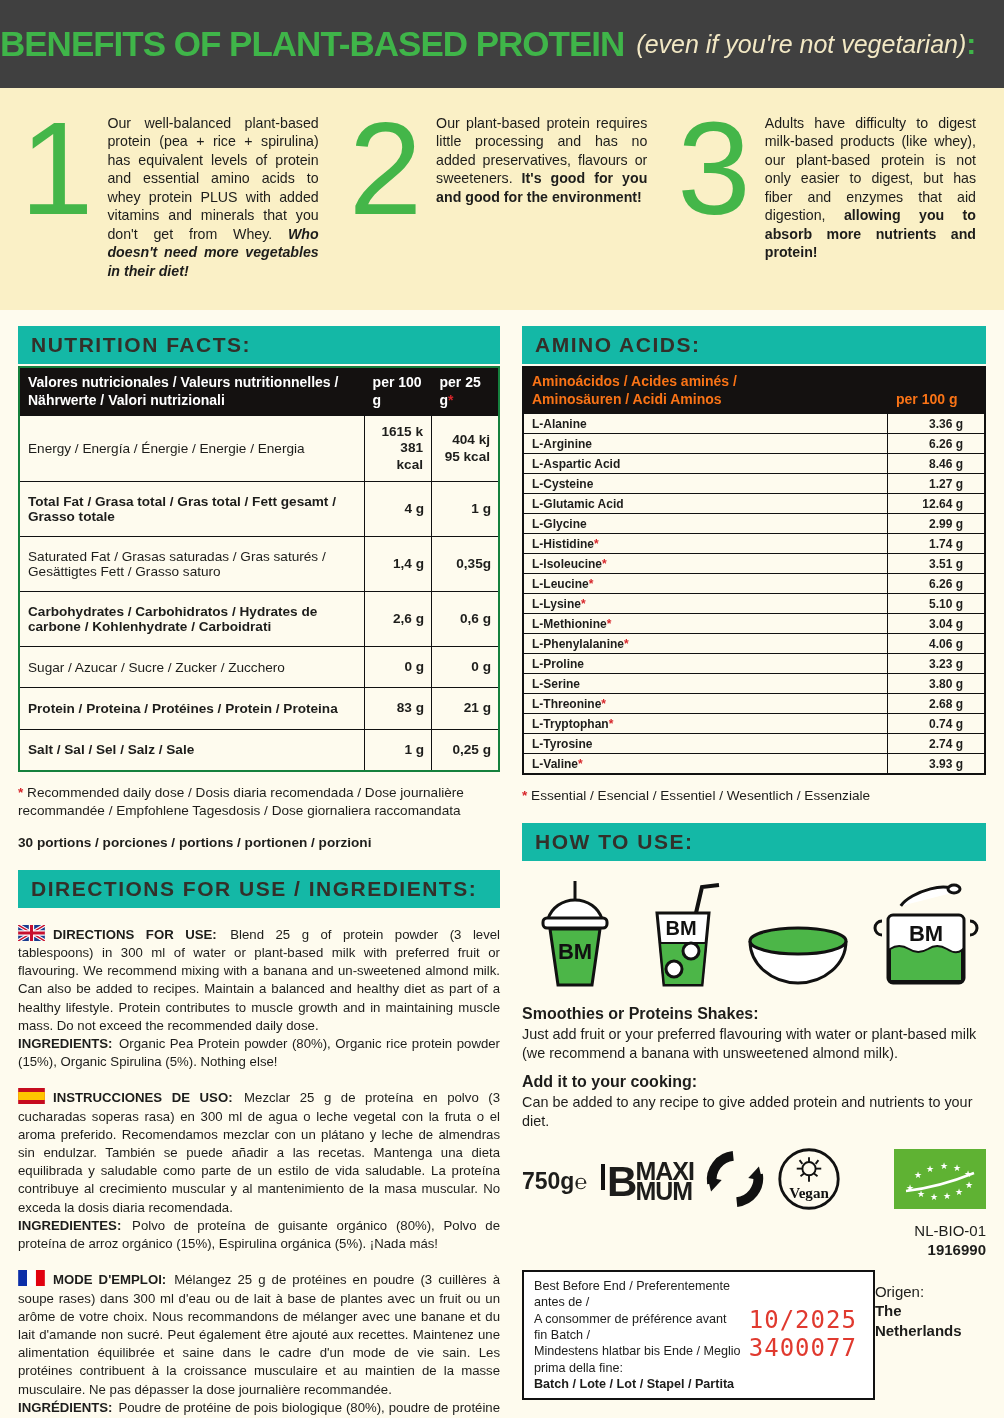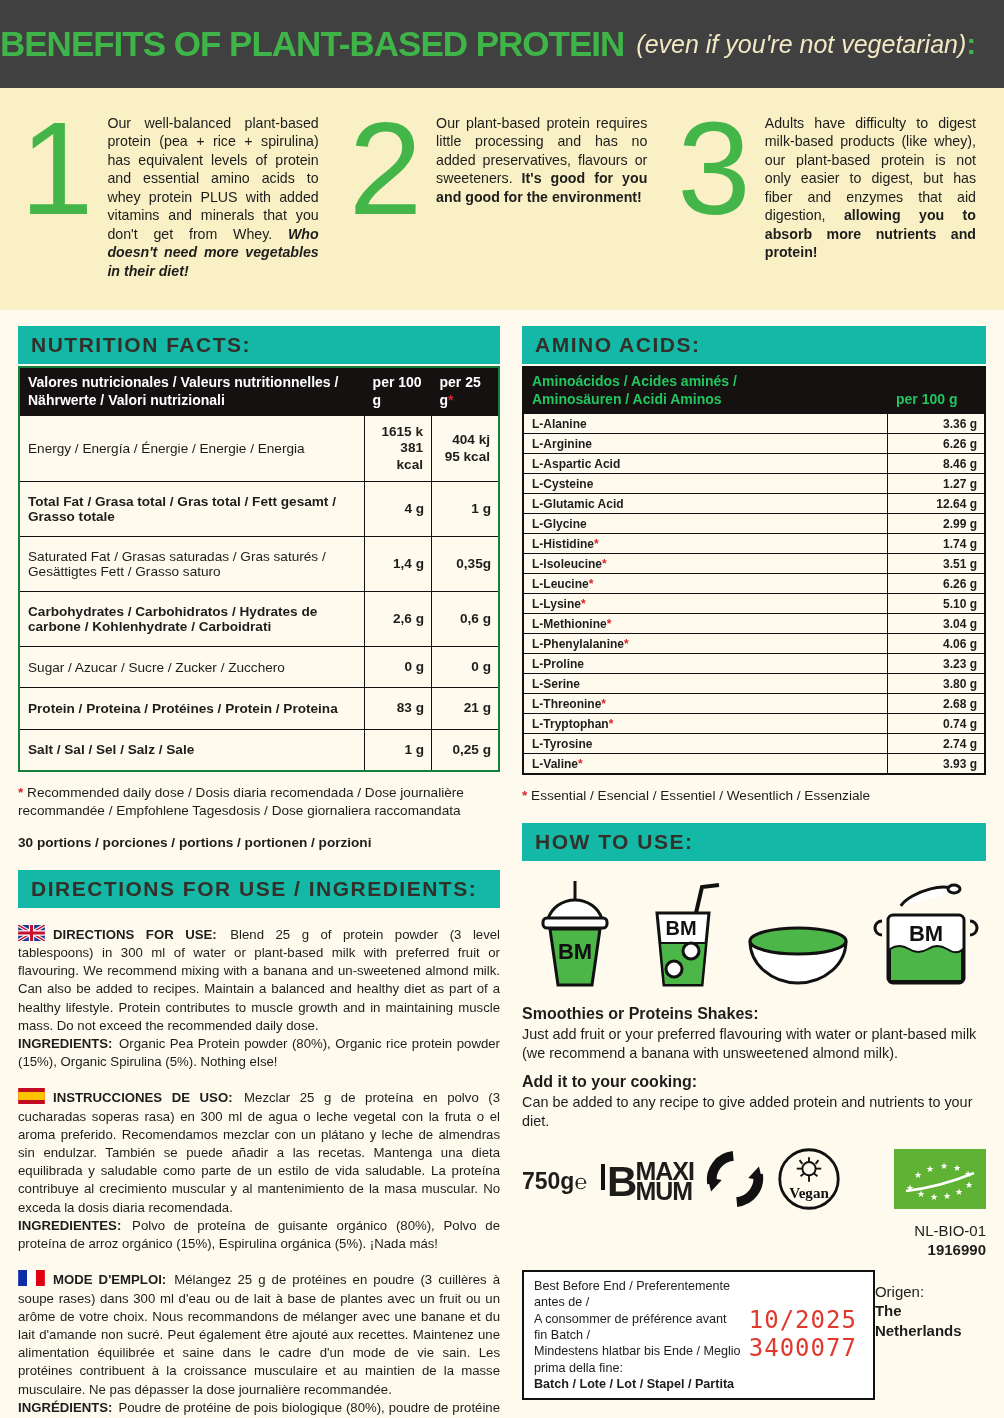--- a/index.html
+++ b/index.html
@@ -44,24 +44,24 @@
 
   
   .dir-band { margin-top:20px; }
   .dir-block { margin-top:17px; font-size:13.2px; line-height:1.38; text-align:justify; }
   .dir-block b { margin-right:2px; }
   .flag { display:inline-block; width:27px; height:16px; vertical-align:-2px; margin-right:8px; }
   .flag svg { display:block; width:100%; height:100%; }
 
   
   .atab { border:2px solid #111; margin-top:2px; }
-  .atab th { background:#141110; color:#22c55e; text-align:left; font-size:14px; padding:5px 8px; white-space:pre-line; line-height:1.25;margin-top:8px; }
+  .atab th { background:#141110; color:#f97316; text-align:left; font-size:14px; padding:5px 8px; white-space:pre-line; line-height:1.25;margin-top:8px; }
   .atab th.vh { vertical-align:bottom; }
   .atab td { border:1.5px solid #111; font-size:12px; padding:2.5px 8px; font-weight:bold; }
-  .atab td.av { width:21%; text-align:right; padding-right:7px; }
+  .atab td.av { width:21%; text-align:right; padding-right:21px; }
 
   
   .htu-band { margin-top:18px; }
   .icons { display:flex; align-items:flex-end; justify-content:space-between; padding:16px 4px 6px 4px; }
   .icons svg { display:block; }
   .htu-title { font-weight:bold; font-size:16px; margin-top:10px; }
   .htu-text { font-size:14.4px; line-height:1.3; margin-top:2px; }
 
   
   .logos { display:flex; align-items:center; margin-top:16px; gap:10px; }

